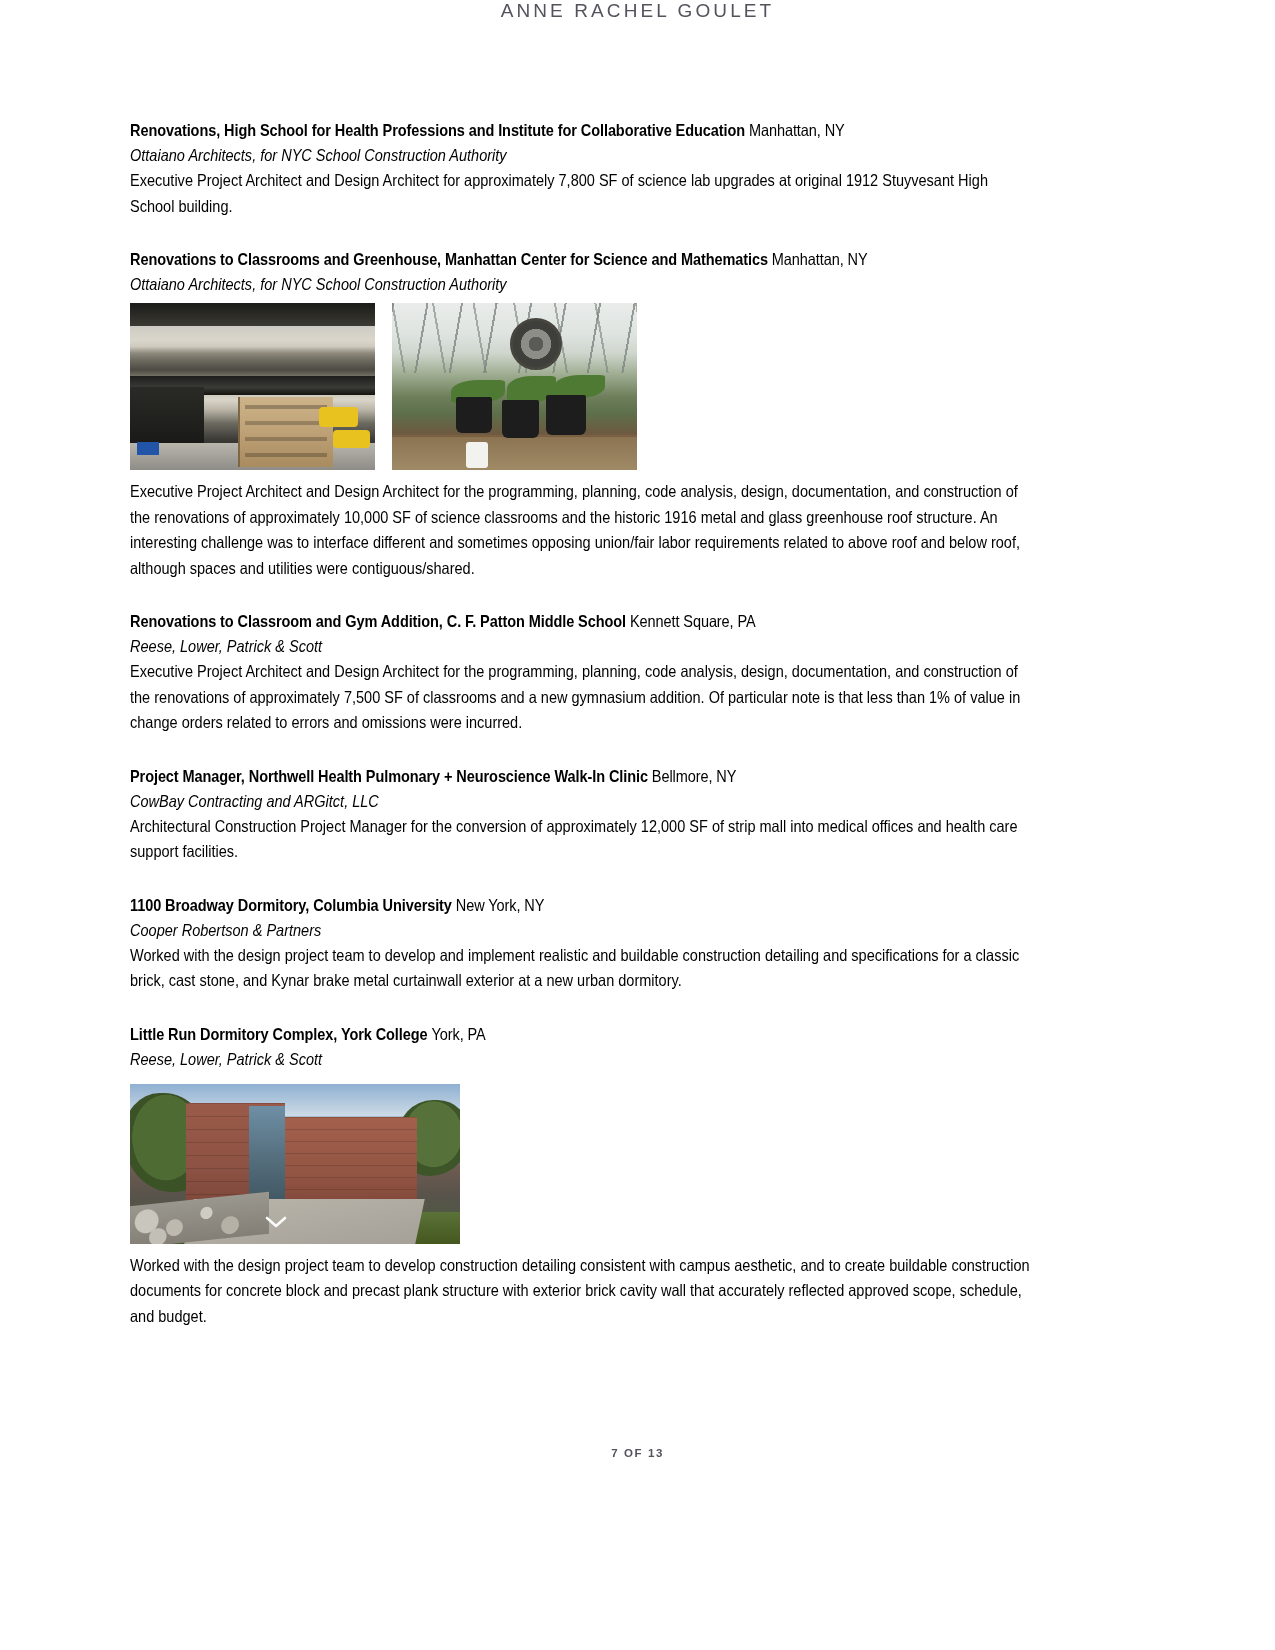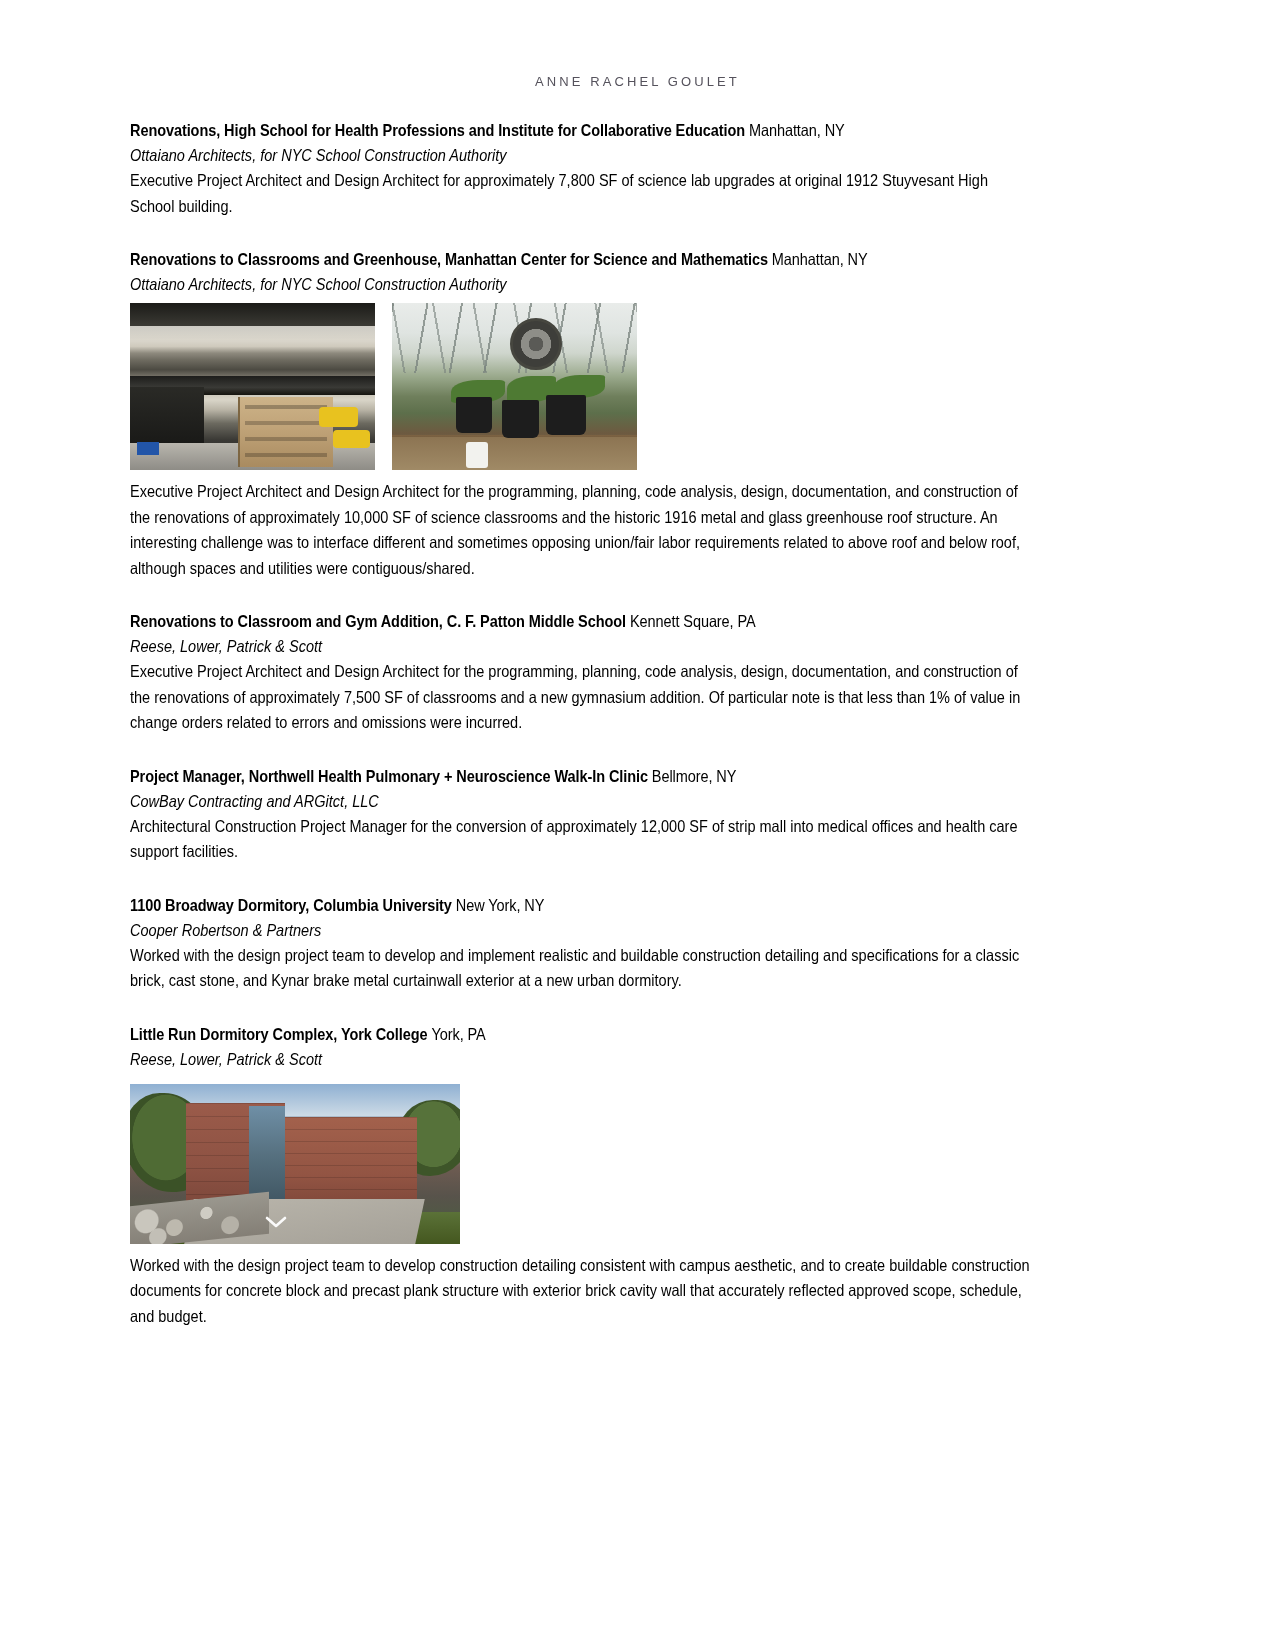--- a/index.html
+++ b/index.html
@@ -19,22 +19,21 @@
   .page {
     position: relative;
     width: 1275px;
     height: 1650px;
     box-sizing: border-box;
   }
 
   
   .doc-header {
     text-align: center;
-    padding-top: 74px;
-    font-size: 13px;
+    font-size: 19px;
     letter-spacing: 3.1px;
     color: #55525c;
     font-weight: 500;
     font-family: "Liberation Sans", sans-serif;
   }
 
   
   .content {
     position: absolute;
     left: 130px;
@@ -421,13 +420,14 @@
             </svg>
           </div>
         </div>
       </div>
 
       <div class="entry-desc">Worked with the design project team to develop construction detailing consistent with campus aesthetic, and to create buildable construction documents for concrete block and precast plank structure with exterior brick cavity wall that accurately reflected approved scope, schedule, and budget.</div>
     </div>
 
   </div>
 
+  <div class="doc-footer">7 OF 13</div>
 </div>
 
 </body></html>

